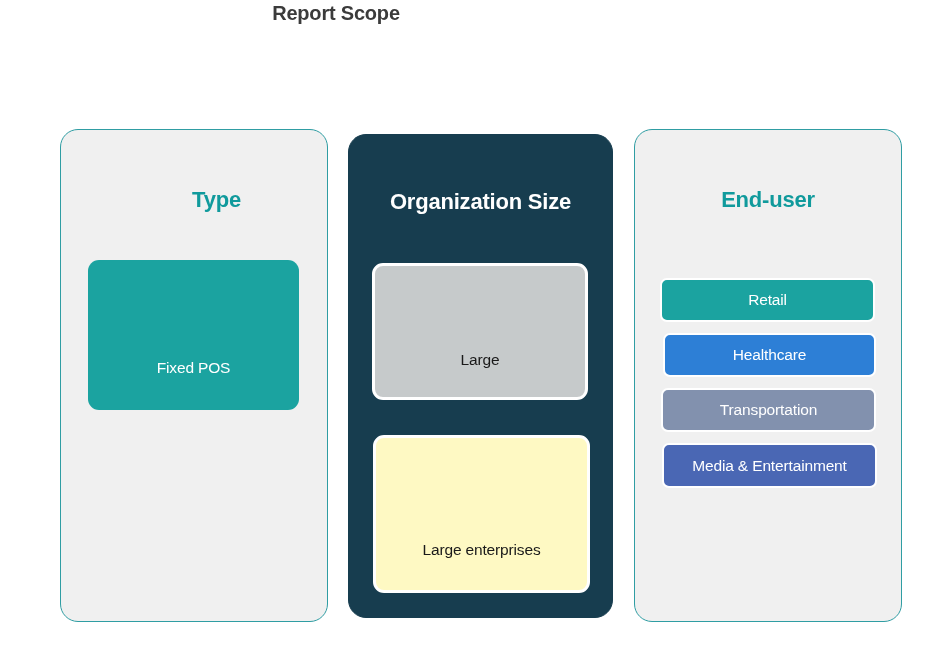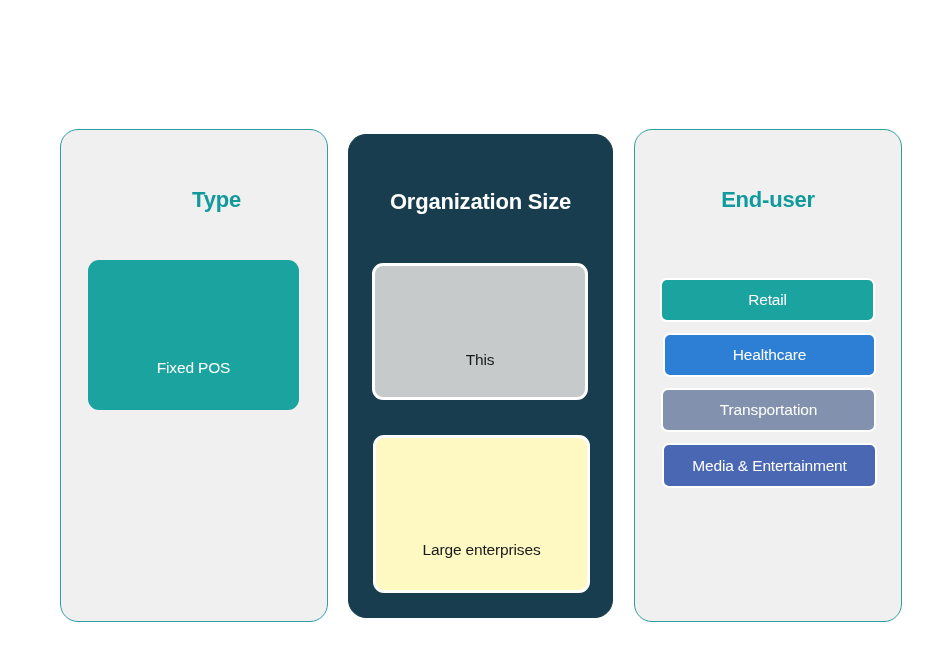--- a/index.html
+++ b/index.html
@@ -86,35 +86,36 @@
     white-space: nowrap;
     border: 2.5px solid #ffffff;
     text-align: center;
   }
 </style>
 </head>
 <body>
 
 <div id="root">
 
+  <div class="page-title">Report Scope</div>
 
   <div class="card light" style="left:60px; top:129px; width:268px; height:493px;">
     <div class="card-title teal" style="top:57px;padding-left:45px;">Type</div>
 
     <div class="box lowtext" style="left:27px; top:130px; width:211px; height:150px; background:#1ba3a0; color:#ffffff; padding-top:65px;">
       <span>Fixed POS</span>
     </div>
 
   </div>
 
   <div class="card dark" style="left:348px; top:134px; width:265px; height:484px;">
     <div class="card-title white" style="top:54px;">Organization Size</div>
 
     <div class="box ring lowtext" style="left:23px; top:128px; width:216px; height:137px; background:#c6cacb; color:#1a1a1a; padding-top:57px;">
-      <span>This</span>
+      <span>Large</span>
     </div>
 
     <div class="box ring lowtext" style="left:24px; top:300px; width:217px; height:158px; background:#fef9c3; color:#1a1a1a; padding-top:72px;">
       <span>Large enterprises</span>
     </div>
   </div>
 
   <div class="card light" style="left:634px; top:129px; width:268px; height:493px;">
     <div class="card-title teal" style="top:57px;">End-user</div>
 

